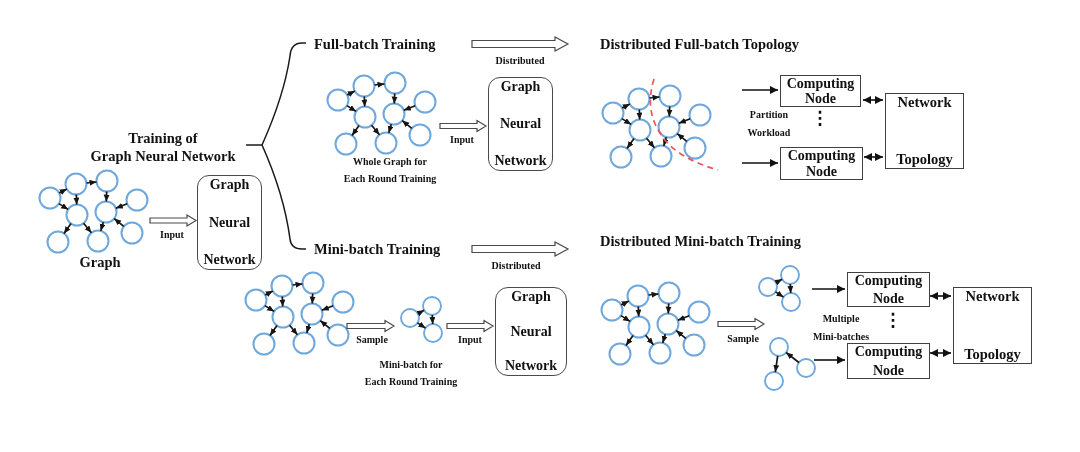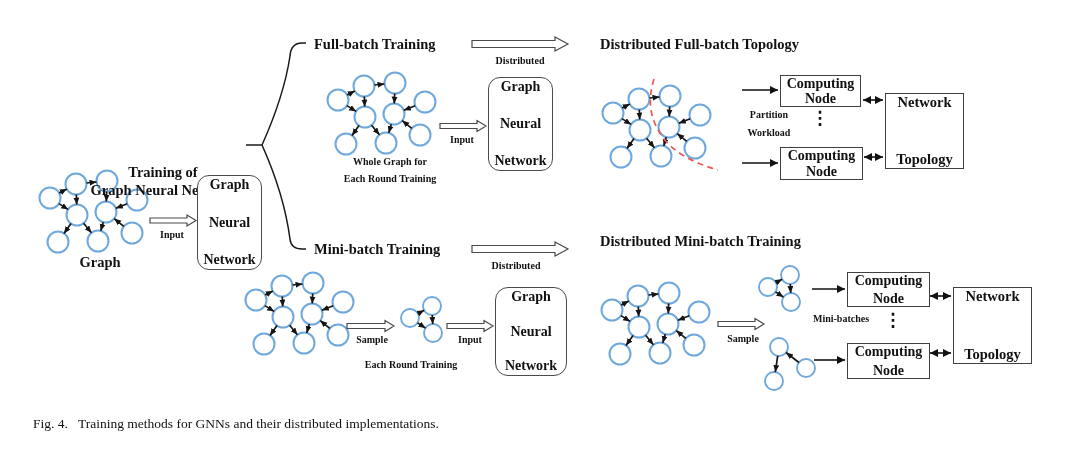--- a/index.html
+++ b/index.html
@@ -112,21 +112,21 @@
     <line class="conn" x1="742" y1="163" x2="778" y2="163" marker-end="url(#mA)"></line>
     <line class="conn" x1="812" y1="289" x2="845" y2="289" marker-end="url(#mA)"></line>
     <line class="conn" x1="814" y1="360" x2="845" y2="360" marker-end="url(#mA)"></line>
 
     <line class="conn" x1="863" y1="100" x2="883" y2="100" marker-start="url(#mB)" marker-end="url(#mA)"></line>
     <line class="conn" x1="864" y1="157" x2="883" y2="157" marker-start="url(#mB)" marker-end="url(#mA)"></line>
     <line class="conn" x1="930" y1="296" x2="951" y2="296" marker-start="url(#mB)" marker-end="url(#mA)"></line>
     <line class="conn" x1="930" y1="353" x2="951" y2="353" marker-start="url(#mB)" marker-end="url(#mA)"></line>
   </svg>
 
-  <div class="lbl big ctr" style="left:73px;top:129px;width:180px;line-height:18px;margin-top:34px;">
+  <div class="lbl big ctr" style="left:73px;top:129px;width:180px;line-height:18px;">
     <div>Training of</div>
     <div>Graph Neural Network</div>
   </div>
 
   <div class="lbl big" style="left:314px;top:241px;">Mini-batch Training</div>
   <div class="lbl big" style="left:314px;top:36px;">Full-batch Training</div>
 
   <div class="lbl big" style="left:600px;top:36px;">Distributed Full-batch Topology</div>
   <div class="lbl big" style="left:600px;top:233px;">Distributed Mini-batch Training</div>
 
@@ -138,27 +138,29 @@
   <div class="lbl ctr" style="left:346px;top:331px;width:52px;">Sample</div>
   <div class="lbl ctr" style="left:716px;top:330px;width:54px;">Sample</div>
   <div class="lbl ctr" style="left:470px;top:52px;width:100px;">Distributed</div>
   <div class="lbl ctr" style="left:466px;top:257px;width:100px;">Distributed</div>
 
   <div class="lbl ctr" style="left:305px;top:153px;width:170px;">
     <div>Whole Graph for</div>
     <div>Each Round Training</div>
   </div>
   <div class="lbl ctr" style="left:326px;top:356px;width:170px;">
+    <div>Mini-batch for</div>
     <div>Each Round Training</div>
   </div>
   <div class="lbl ctr" style="left:724px;top:106px;width:90px;line-height:18px;">
     <div>Partition</div>
     <div>Workload</div>
   </div>
   <div class="lbl ctr" style="left:786px;top:310px;width:110px;line-height:18px;">
+    <div>Multiple</div>
     <div>Mini-batches</div>
   </div>
 
   <div class="dots" style="left:811px;top:109px;">⋮</div>
   <div class="dots" style="left:884px;top:311px;">⋮</div>
 
   <div class="box rbox gnn" style="left:197px;top:175px;width:63px;height:93px;">
     <div>Graph</div>
     <div>Neural</div>
     <div>Network</div>
@@ -193,17 +195,14 @@
   </div>
   <div class="box cn" style="left:847px;top:343px;width:81px;height:34px;">
     <div>Computing</div>
     <div>Node</div>
   </div>
   <div class="box nt" style="left:953px;top:287px;width:77px;height:75px;">
     <div>Network</div>
     <div>Topology</div>
   </div>
 
-  <div class="caption" style="left:33px;top:416px;">
-    <span class="cap-label">Fig. 4.</span><span>Training methods for GNNs and their distributed implementations.</span>
-  </div>
 
 </div>
 
 </body></html>

